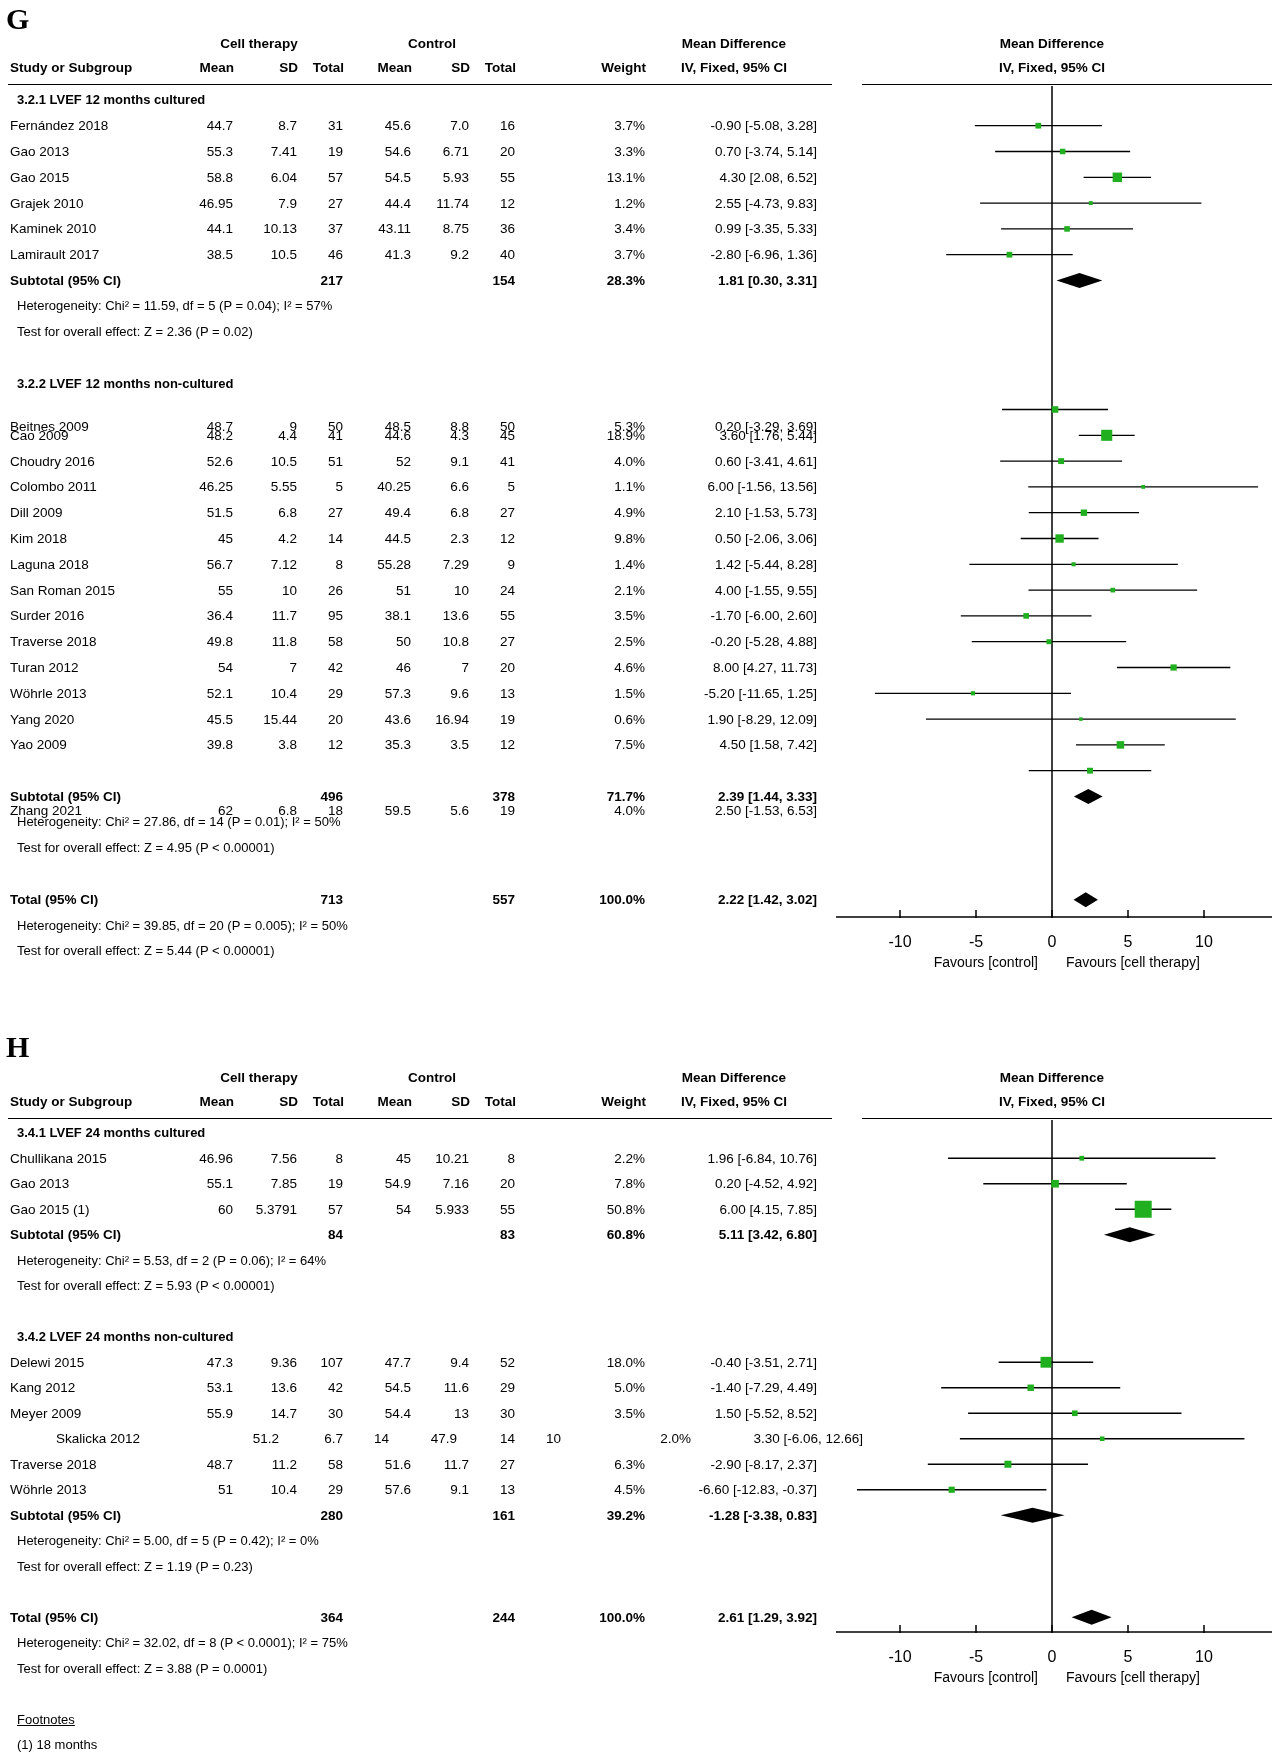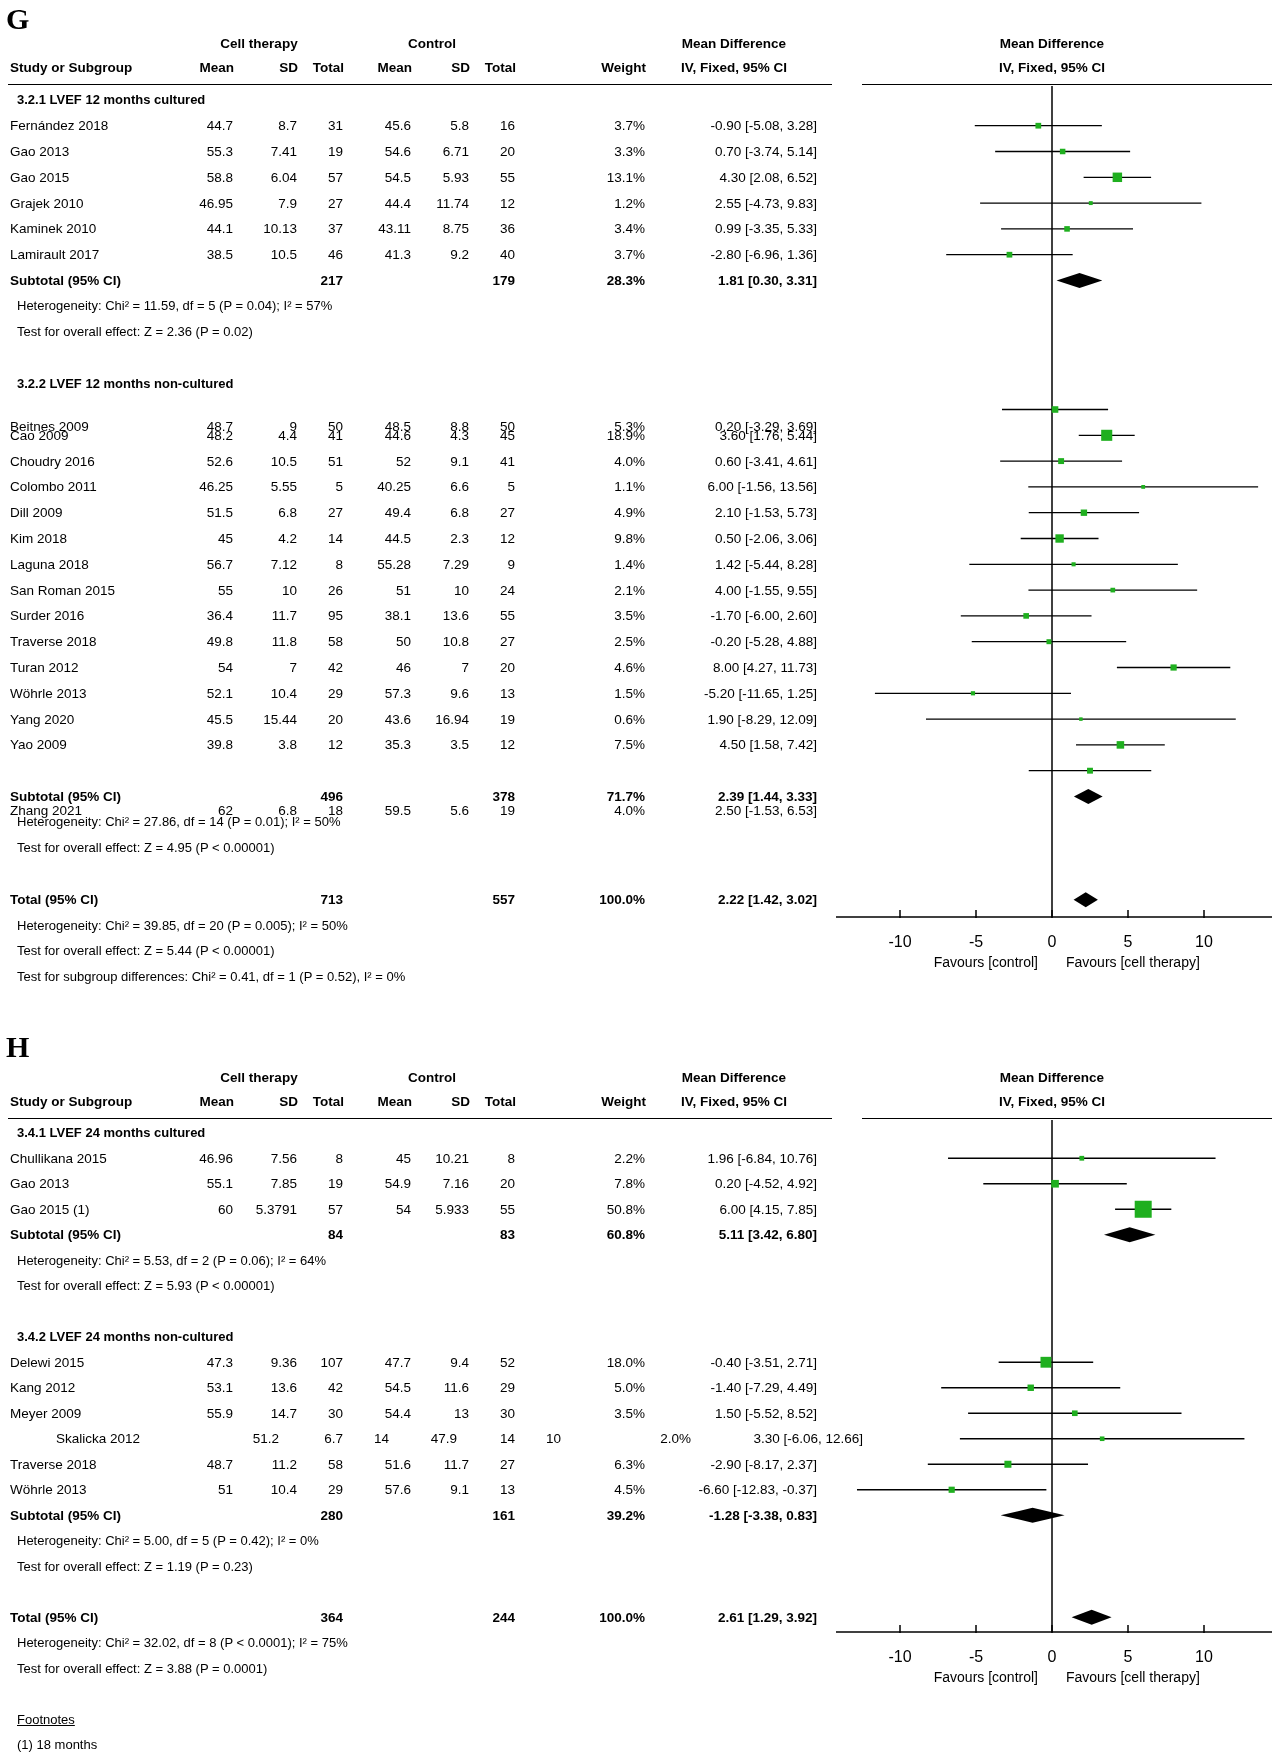--- a/index.html
+++ b/index.html
@@ -46,21 +46,21 @@
       <div class="ul" style="top:84px;left:8px;width:824px;"></div>
       <div class="ul" style="top:84px;left:862px;width:410px;"></div>
     </div>
   <div class="ft b" style="top: 87px; line-height: 25.8px;">3.2.1 LVEF 12 months cultured</div>
       <div class="line" style="top: 112.8px; height: 25.8px;">
         <span class="s">Fernández 2018</span>
         <span class="c">44.7</span>
         <span class="c">8.7</span>
         <span class="c">31</span>
         <span class="c">45.6</span>
-        <span class="c">5.8</span>
+        <span class="c">7.0</span>
         <span class="c">16</span>
         <span class="c">3.7%</span>
         <span class="c">-0.90 [-5.08, 3.28]</span>
       </div>
       <div class="line" style="top: 138.6px; height: 25.8px;">
         <span class="s">Gao 2013</span>
         <span class="c">55.3</span>
         <span class="c">7.41</span>
         <span class="c">19</span>
         <span class="c">54.6</span>
@@ -113,21 +113,21 @@
         <span class="c">3.7%</span>
         <span class="c">-2.80 [-6.96, 1.36]</span>
       </div>
       <div class="line b" style="top: 267.6px; height: 25.8px;">
         <span class="s">Subtotal (95% CI)</span>
         <span class="c"></span>
         <span class="c"></span>
         <span class="c">217</span>
         <span class="c"></span>
         <span class="c"></span>
-        <span class="c">179</span>
+        <span class="c">154</span>
         <span class="c">28.3%</span>
         <span class="c">1.81 [0.30, 3.31]</span>
       </div>
       <div class="ft" style="top: 293.4px; line-height: 25.8px;">Heterogeneity: Chi² = 11.59, df = 5 (P = 0.04); I² = 57%</div>
       <div class="ft" style="top: 319.2px; line-height: 25.8px;">Test for overall effect: Z = 2.36 (P = 0.02)</div>
       <div class="ft b" style="top: 370.8px; line-height: 25.8px;">3.2.2 LVEF 12 months non-cultured</div>
       <div class="line" style="top: 414px; height: 25.8px;">
         <span class="s">Beitnes 2009</span>
         <span class="c">48.7</span>
         <span class="c">9</span>
@@ -311,21 +311,20 @@
         <span class="c"></span>
         <span class="c">713</span>
         <span class="c"></span>
         <span class="c"></span>
         <span class="c">557</span>
         <span class="c">100.0%</span>
         <span class="c">2.22 [1.42, 3.02]</span>
       </div>
       <div class="ft" style="top: 912.6px; line-height: 25.8px;">Heterogeneity: Chi² = 39.85, df = 20 (P = 0.005); I² = 50%</div>
       <div class="ft" style="top: 938.4px; line-height: 25.8px;">Test for overall effect: Z = 5.44 (P &lt; 0.00001)</div>
-      <div class="ft" style="top: 964.2px; line-height: 25.8px;">Test for subgroup differences: Chi² = 0.41, df = 1 (P = 0.52), I² = 0%</div>
       <svg width="1274" height="1000" class="plot">
         <line x1="1052" y1="86" x2="1052" y2="917" stroke="#000000" stroke-width="1.5"></line>
         <line x1="836" y1="917" x2="1272" y2="917" stroke="#000000" stroke-width="1.5"></line>
         <line x1="900" y1="910" x2="900" y2="918" stroke="#000000" stroke-width="1.5"></line>
         <text x="900" y="947" text-anchor="middle" font-size="16" font-family="&quot;Liberation Sans&quot;,sans-serif" fill="#000">-10</text>
         <line x1="976" y1="910" x2="976" y2="918" stroke="#000000" stroke-width="1.5"></line>
         <text x="976" y="947" text-anchor="middle" font-size="16" font-family="&quot;Liberation Sans&quot;,sans-serif" fill="#000">-5</text>
         <line x1="1052" y1="910" x2="1052" y2="918" stroke="#000000" stroke-width="1.5"></line>
         <text x="1052" y="947" text-anchor="middle" font-size="16" font-family="&quot;Liberation Sans&quot;,sans-serif" fill="#000">0</text>
         <line x1="1128" y1="910" x2="1128" y2="918" stroke="#000000" stroke-width="1.5"></line>

